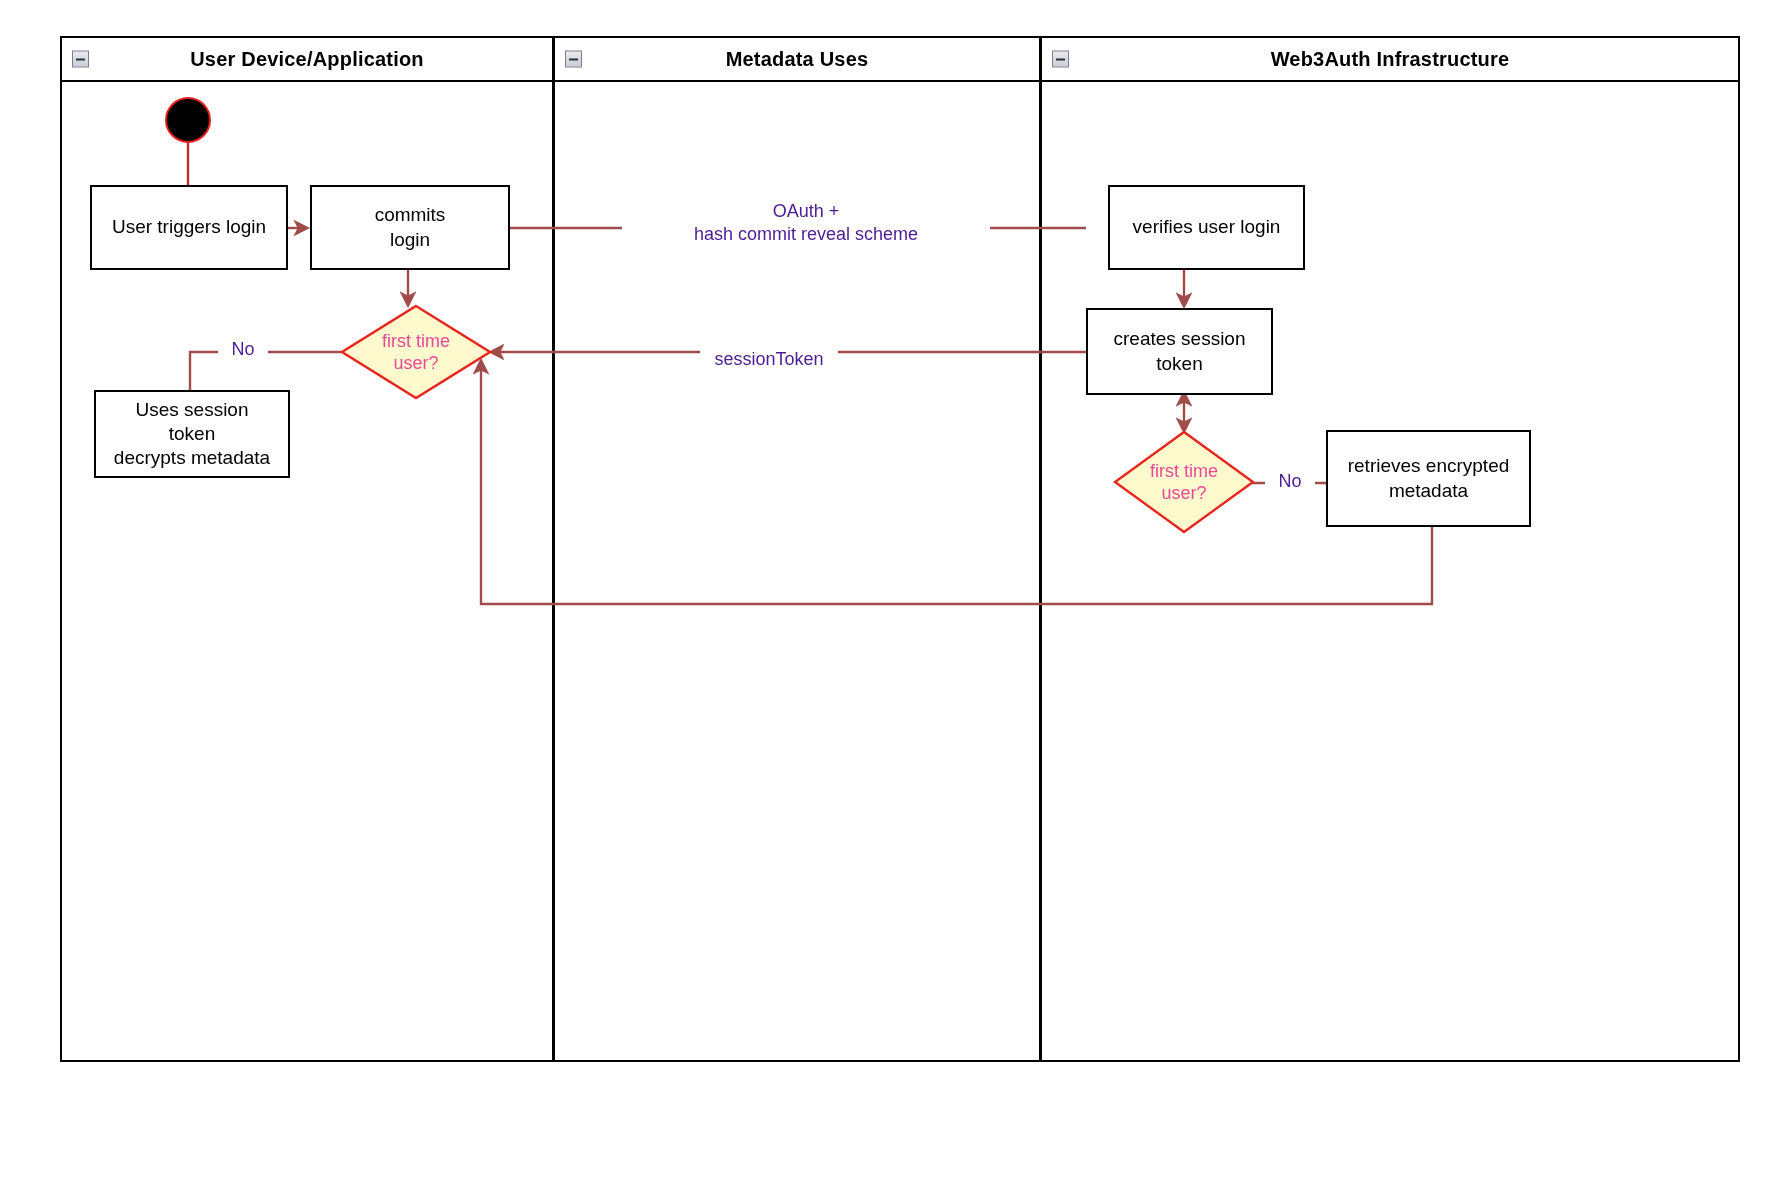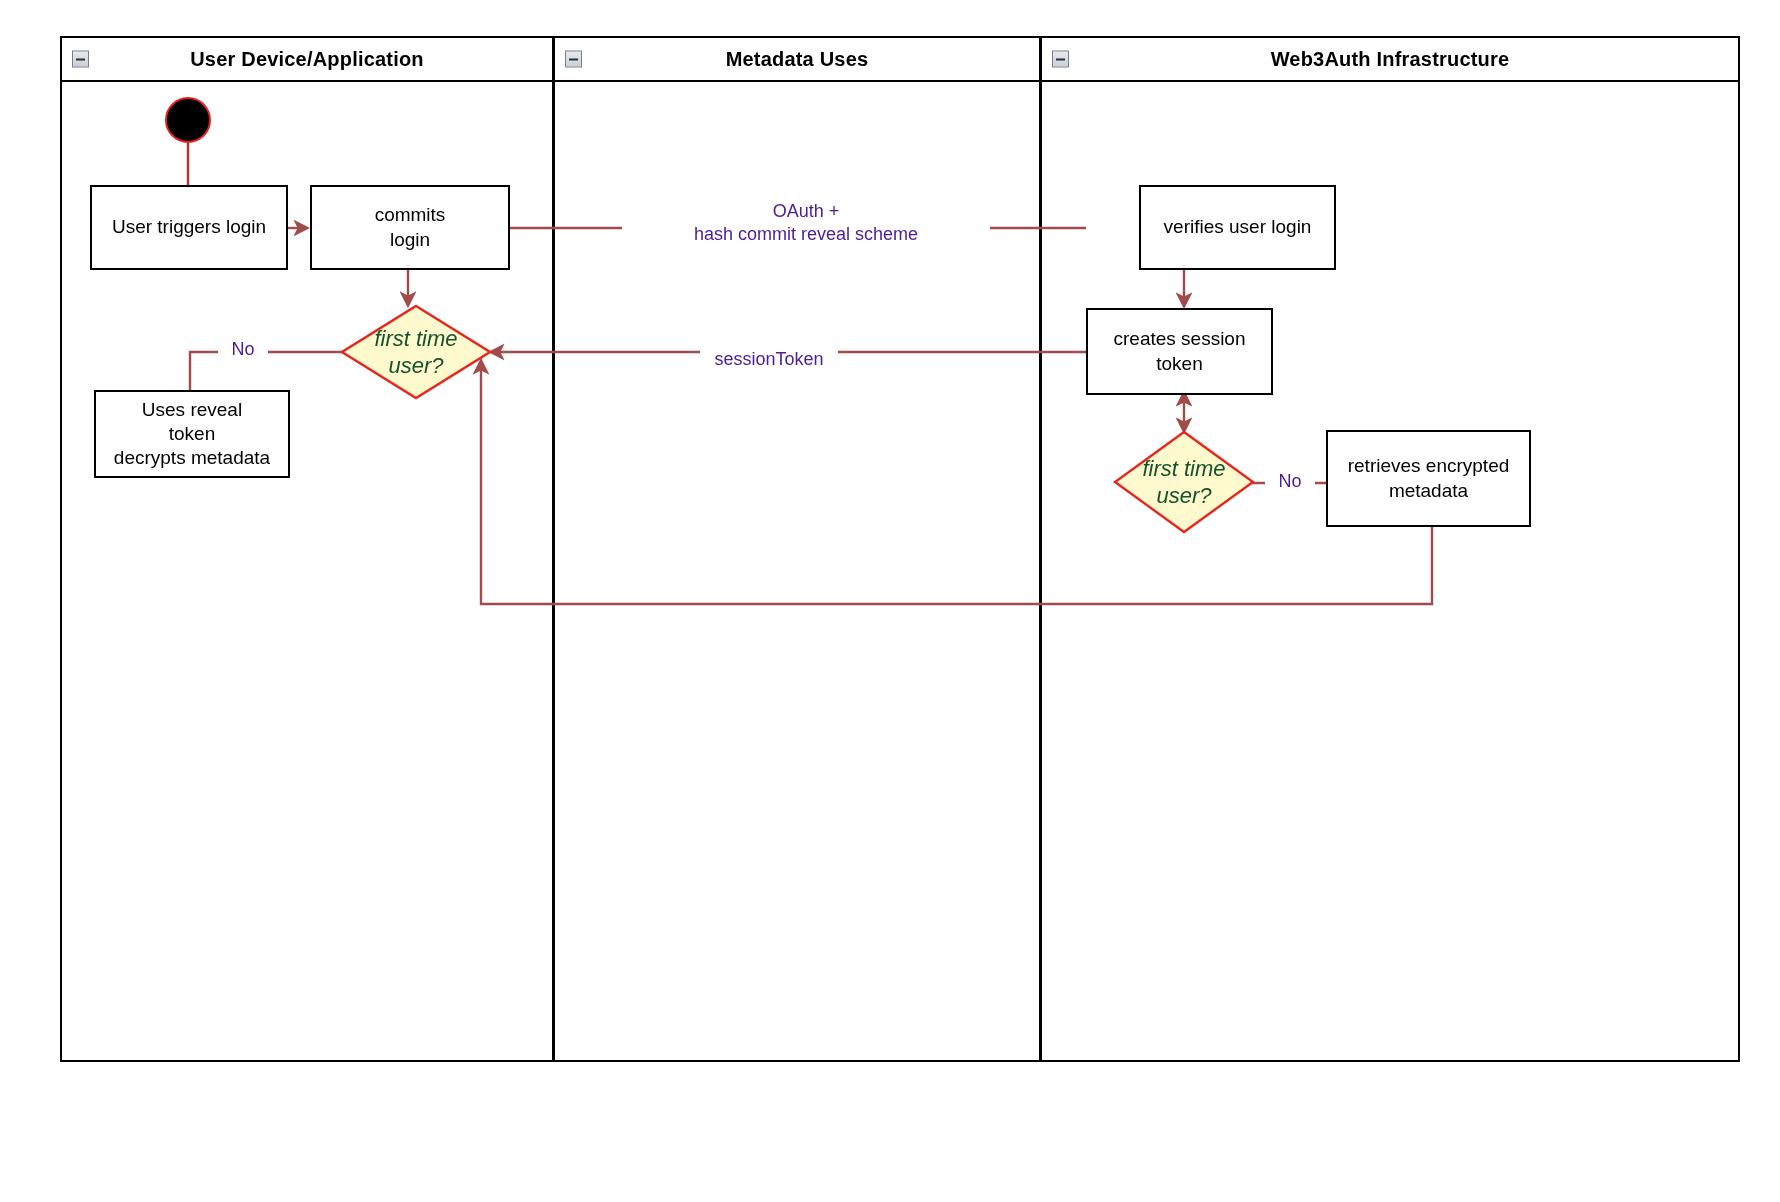--- a/index.html
+++ b/index.html
@@ -91,26 +91,25 @@
   }
   .decision svg { display: block; }
   .decision .dtext {
     position: absolute;
     left: 0; top: 0;
     width: 100%; height: 100%;
     display: flex;
     align-items: center;
     justify-content: center;
     text-align: center;
-    font-size: 22px;
+    font-size: 18px;
     line-height: 1.25;
-    color: #14532d;
+    color: #ec4899;
     white-space: pre-line;
     pointer-events: none;
-    font-style: italic;
   }
 
   
   .edges {
     position: absolute;
     left: 0; top: 0;
     width: 1780px;
     height: 1202px;
     pointer-events: none;
   }
@@ -186,33 +185,33 @@
     <path d="M1432,527 L1432,604 L481,604 L481,362" stroke="#A14B4B" stroke-width="2.4" fill="none" marker-end="url(#arrowRed)"></path>
   </svg>
 
   <div class="start-node" style="left:165px; top:97px; width:46px; height:46px;"></div>
 
   <div class="node" style="left:90px; top:185px; width:198px; height:85px;">User triggers login</div>
 
   <div class="node" style="left:310px; top:185px; width:200px; height:85px;">commits
 login</div>
 
-  <div class="node" style="left:94px; top:390px; width:196px; height:88px;">Uses reveal
+  <div class="node" style="left:94px; top:390px; width:196px; height:88px;">Uses session
 token
 decrypts metadata</div>
 
   <div class="decision" style="left:340px; top:304px; width:152px; height:96px;">
     <svg width="152" height="96" viewBox="0 0 152 96" xmlns="http://www.w3.org/2000/svg">
       <polygon points="76,2 150,48 76,94 2,48" fill="#FFFACD" stroke="#E8251C" stroke-width="2.4"></polygon>
     </svg>
     <div class="dtext">first time
 user?</div>
   </div>
 
-  <div class="node" style="left:1139px; top:185px; width:197px; height:85px;">verifies user login</div>
+  <div class="node" style="left:1108px; top:185px; width:197px; height:85px;">verifies user login</div>
 
   <div class="node" style="left:1086px; top:308px; width:187px; height:87px;">creates session
 token</div>
 
   <div class="node" style="left:1326px; top:430px; width:205px; height:97px;">retrieves encrypted
 metadata</div>
 
   <div class="decision" style="left:1113px; top:430px; width:142px; height:104px;">
     <svg width="142" height="104" viewBox="0 0 142 104" xmlns="http://www.w3.org/2000/svg">
       <polygon points="71,2 140,52 71,102 2,52" fill="#FFFACD" stroke="#E8251C" stroke-width="2.4"></polygon>

